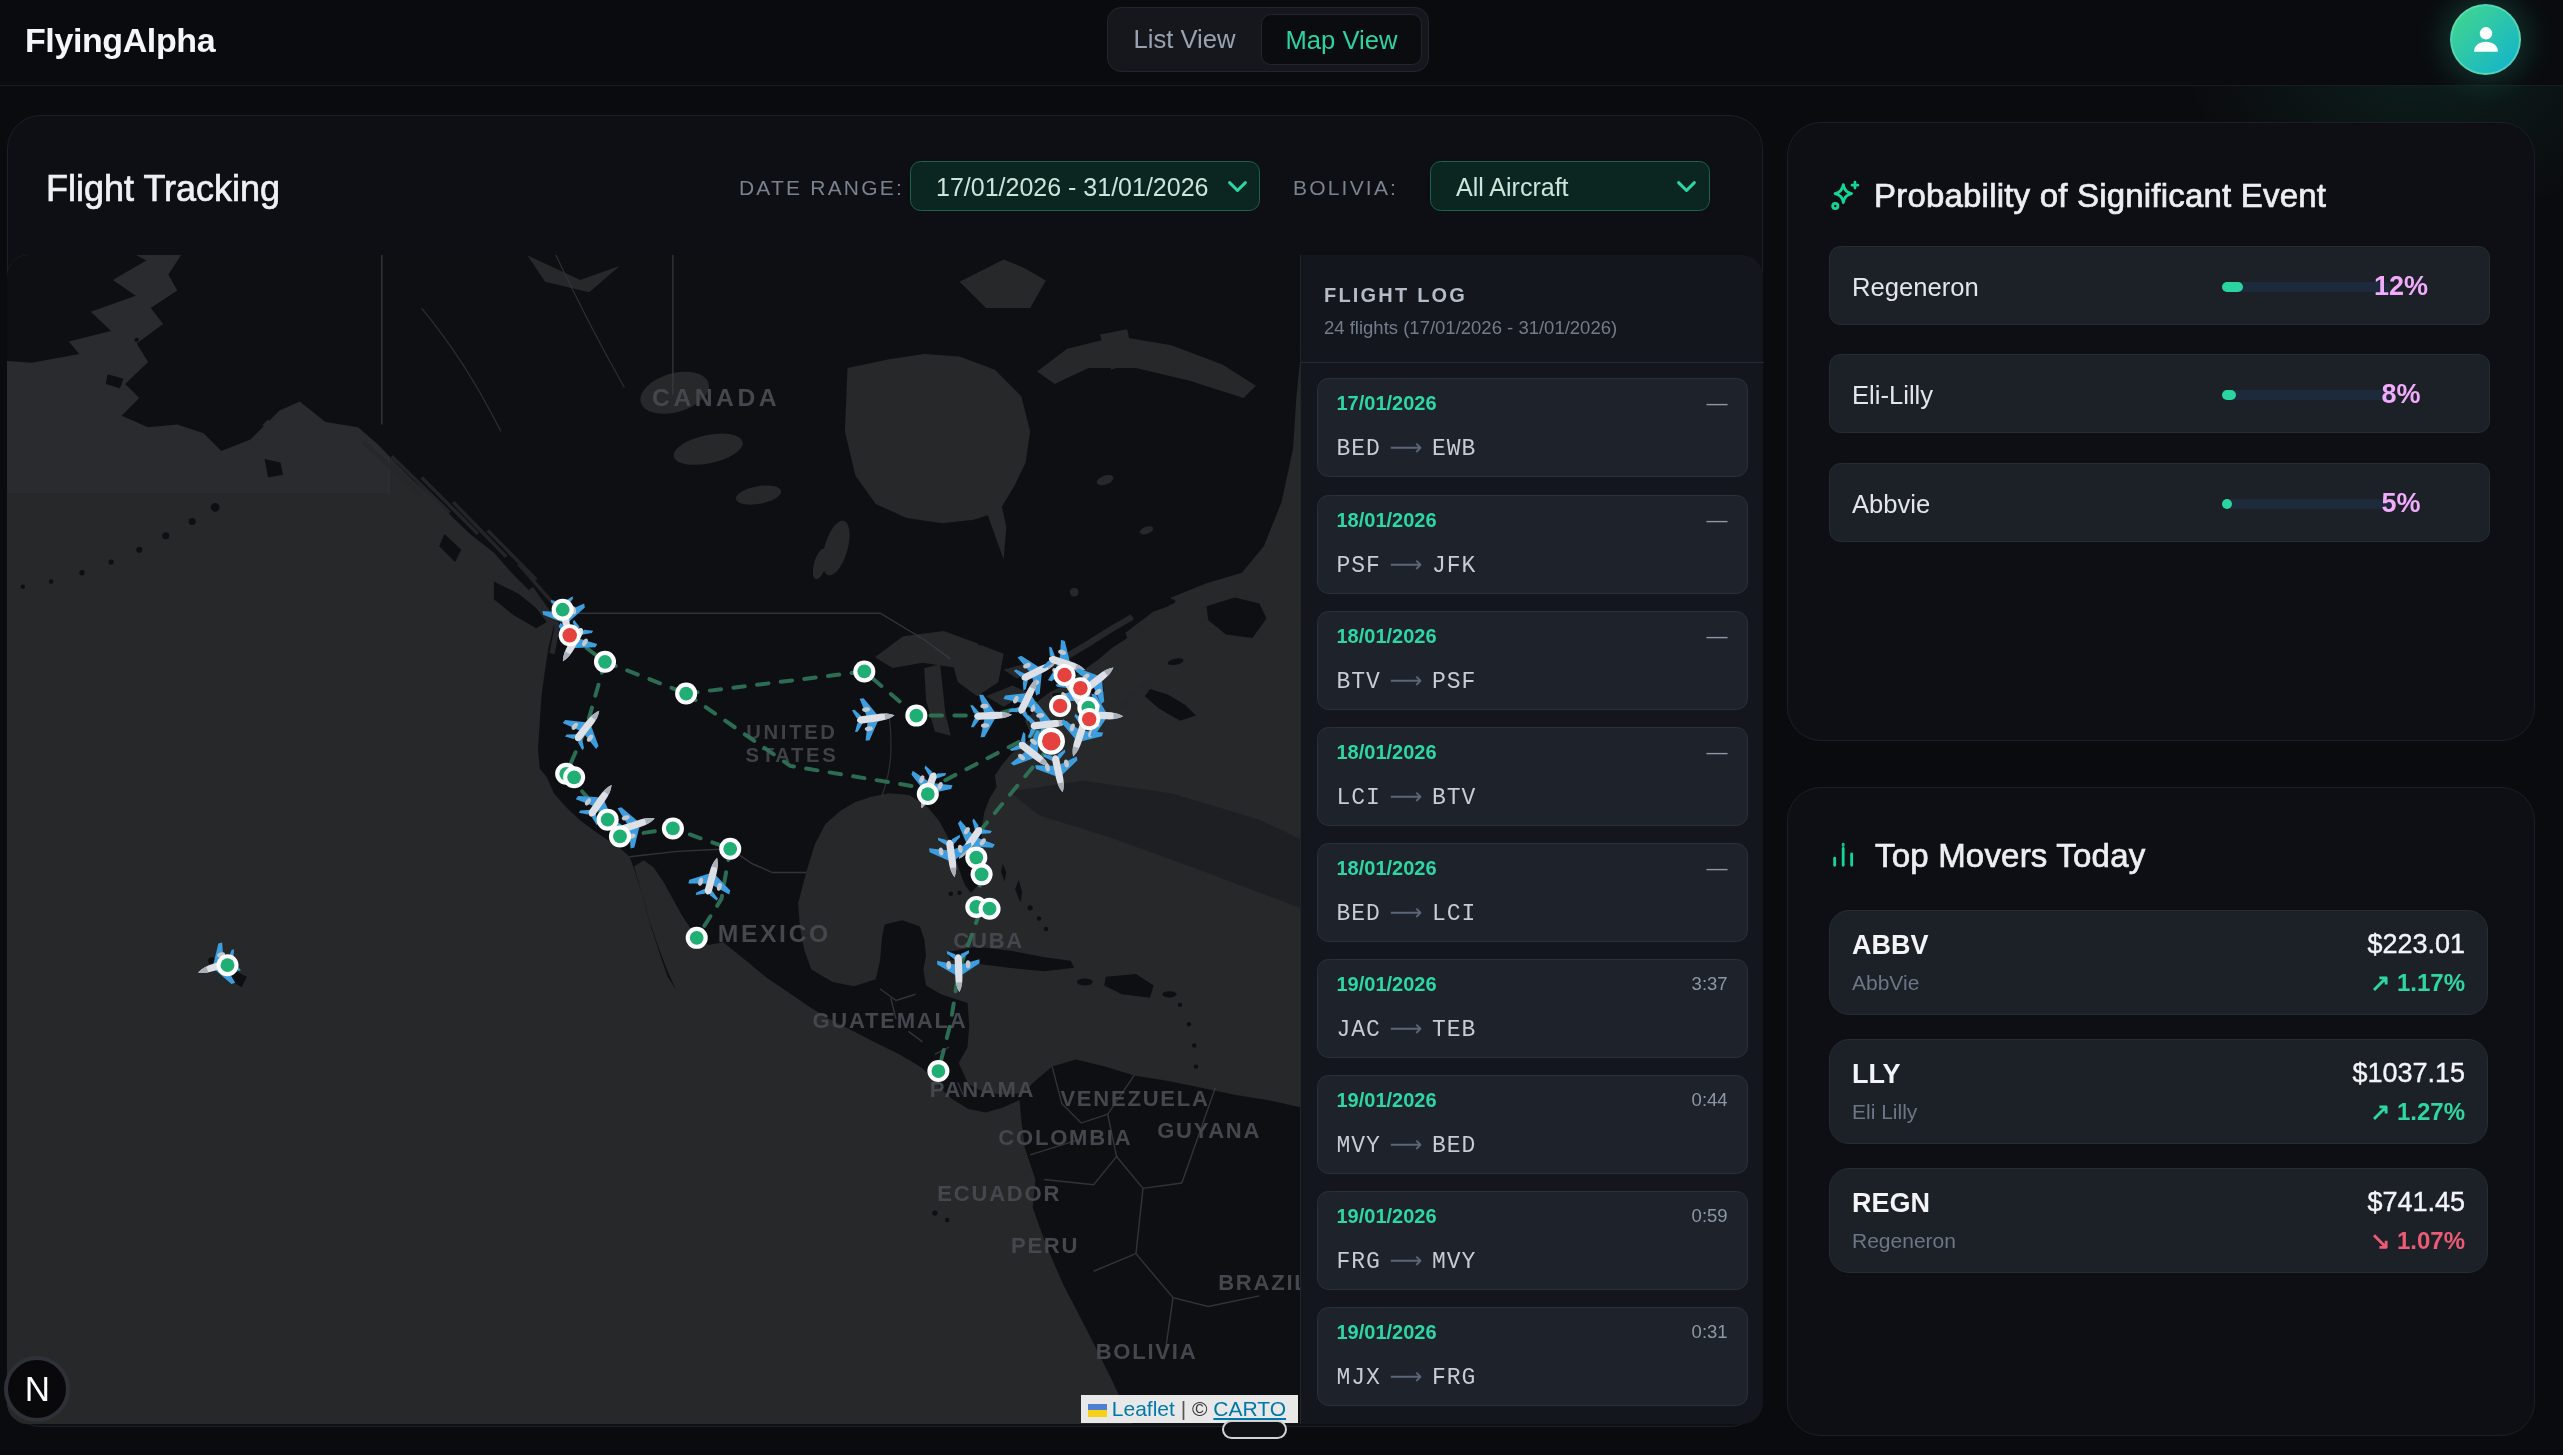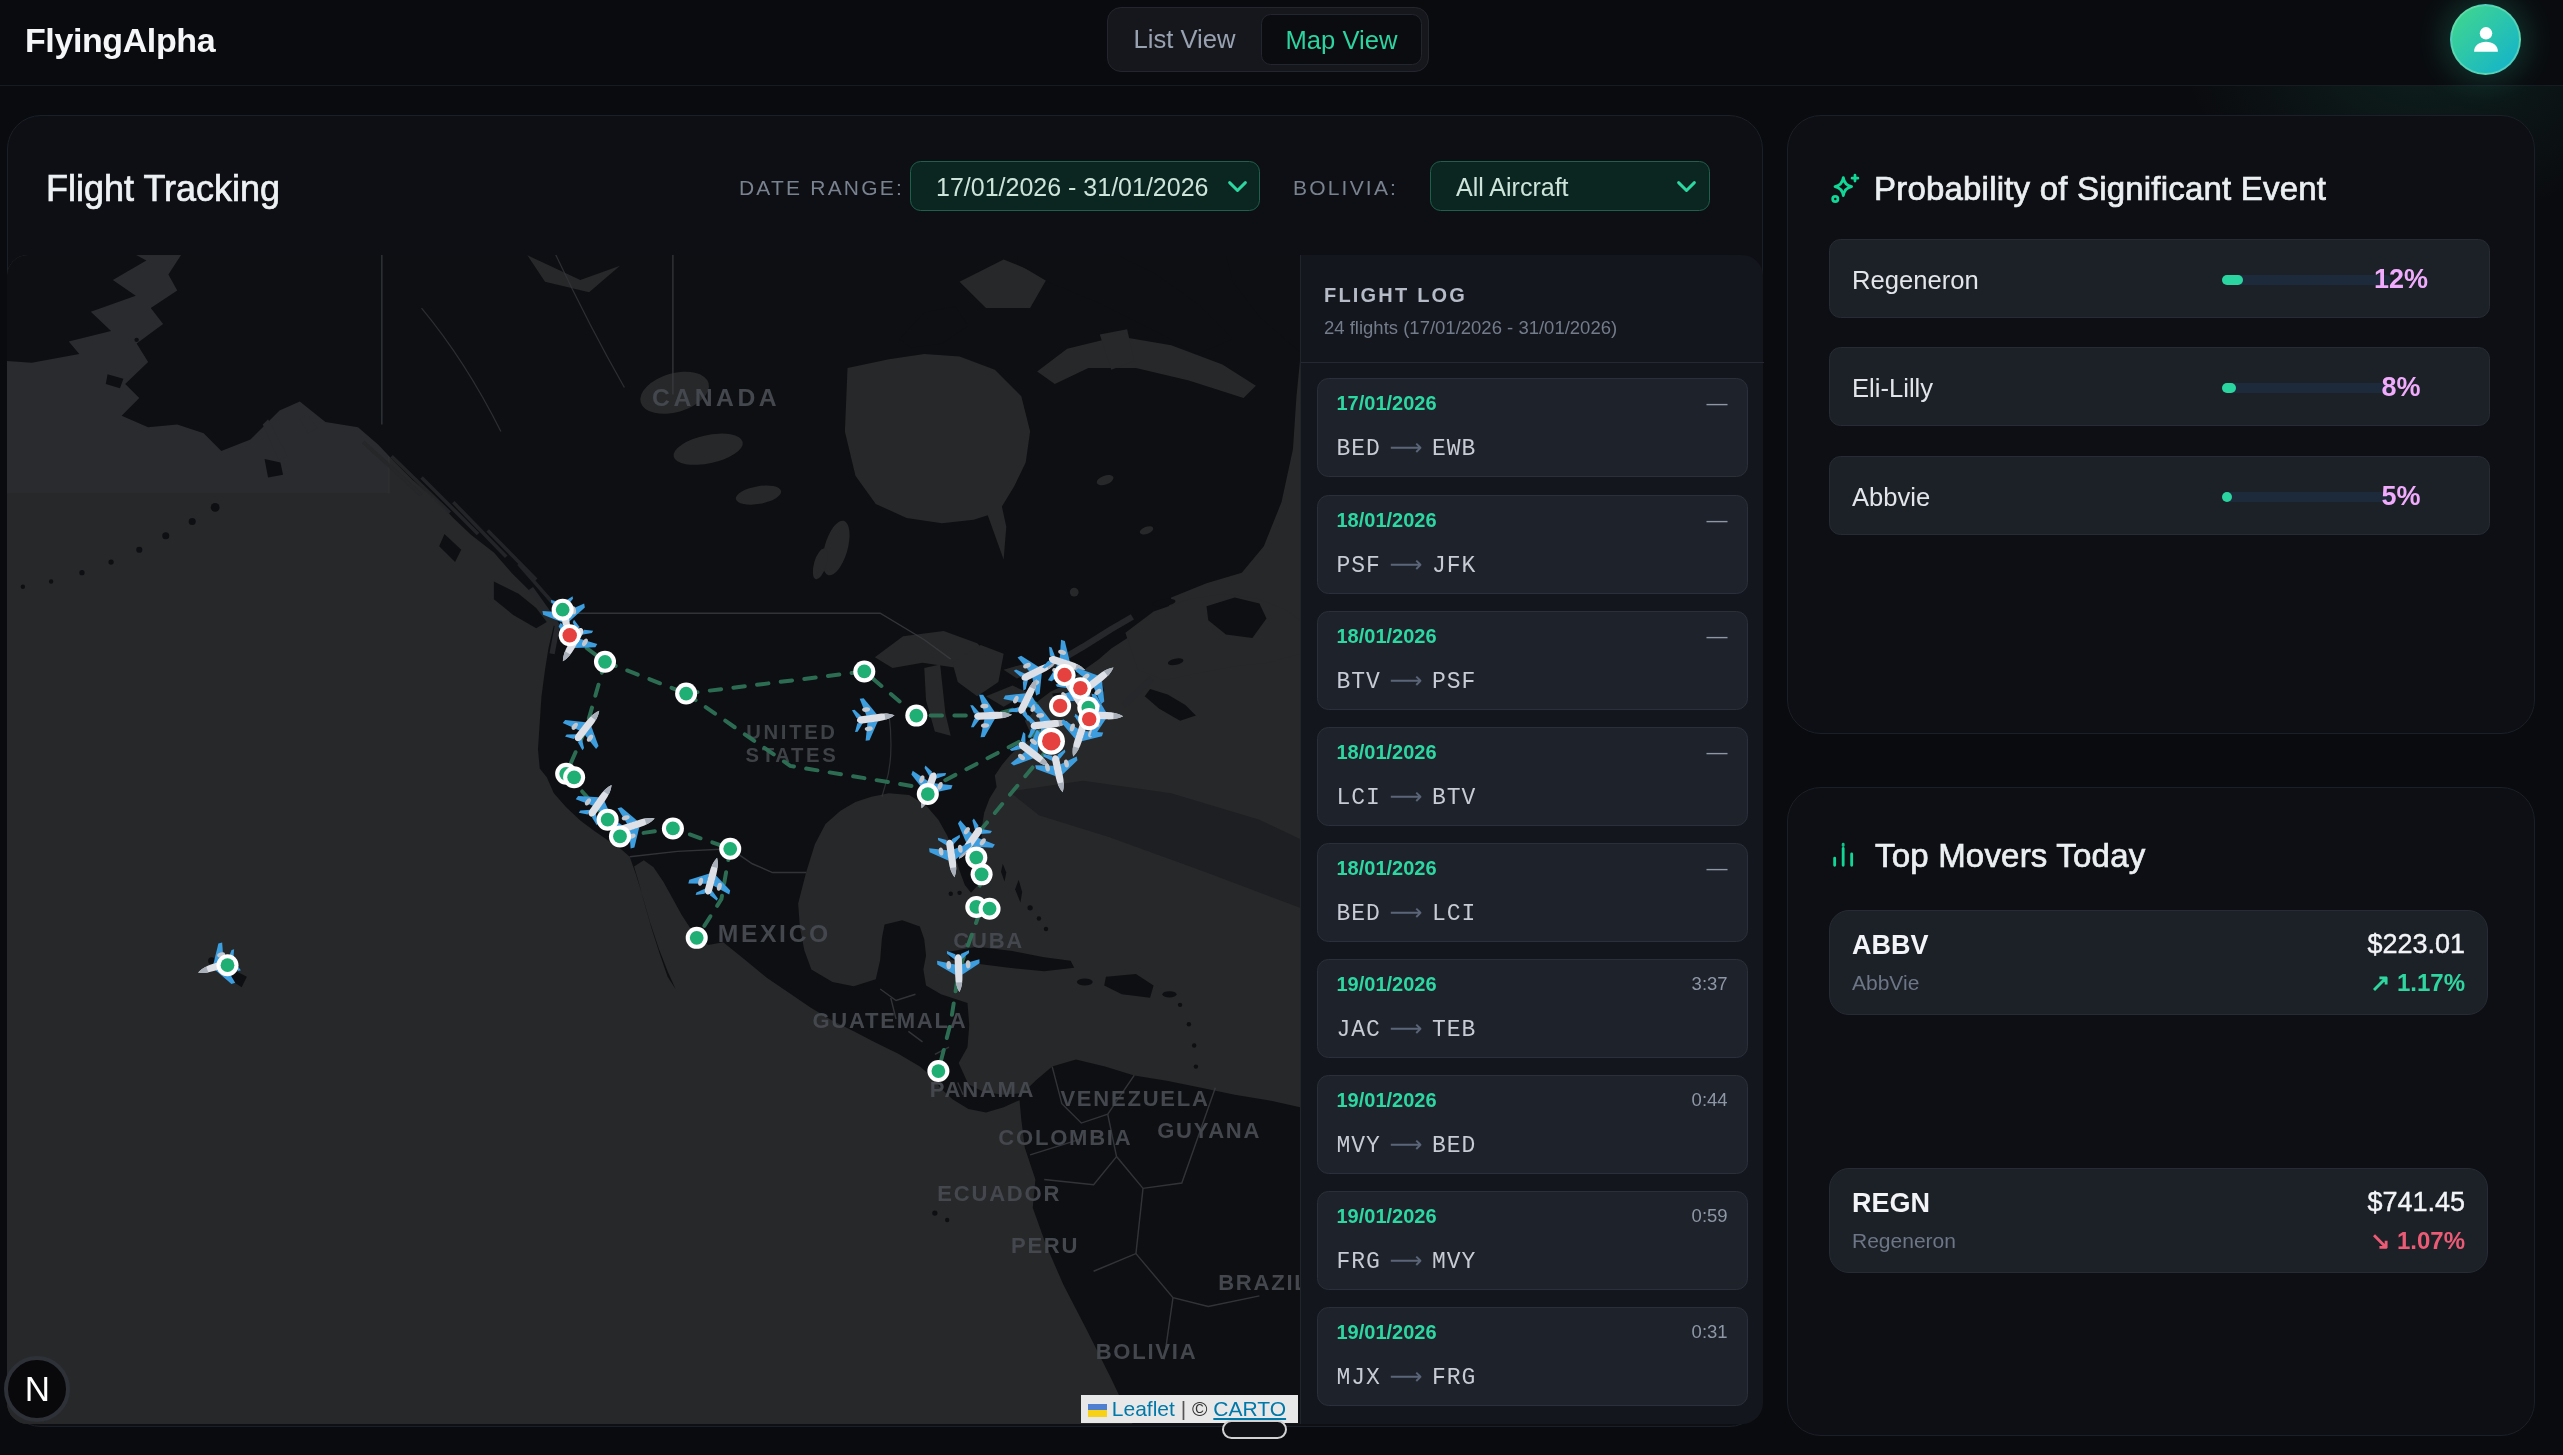--- a/index.html
+++ b/index.html
@@ -49,21 +49,21 @@
   #log .div { position:absolute; left:0; top:107px; width:463px; height:0.9px; background:#232833; }
   .lcard { position:absolute; left:16px; width:431px; height:99px; background:#1e222b; border:0.9px solid #2a2f39; border-radius:11.5px; }
   .lcard .d { position:absolute; left:18.5px; top:13.2px; font-size:20px; font-weight:700; color:#2dd7a2; }
   .lcard .r { position:absolute; right:19.4px; top:12.3px; font-size:21px; color:#8e97a6; }
   .lcard .t { position:absolute; right:19.4px; top:13.2px; font-size:18.5px; color:#8e97a6; }
   .lcard .route { position:absolute; left:18.5px; top:55px; font-size:23px; font-family:"Liberation Mono",monospace; color:#c6cbd4; letter-spacing:0.9px;}
   .lcard .route .arr { color:#5a6678; padding:0 8.8px; font-family:"Liberation Sans",sans-serif; }
 
   
   .rcard { position:absolute; left:1787px; width:748px; background:#0d0f14; border:0.9px solid #1b1f27; border-radius:34px; }
-  #cardA { top:115px; height:619px; }
+  #cardA { top:122px; height:619px; }
   #cardB { top:787px; height:649px; }
   .ctitle { position:absolute; font-size:33px; font-weight:400; -webkit-text-stroke:0.7px #eceff2; color:#eceff2; letter-spacing:0.2px; }
   .prow { position:absolute; left:41px; width:661px; height:79px; background:#1c2027; border:0.9px solid #262b34; border-radius:11.5px; }
   .prow .lab { position:absolute; left:22px; top:25.6px; font-size:25.6px; color:#e2e5ea; }
   .prow .track { position:absolute; left:392px; top:35px; width:169px; height:9.7px; background:#1d2a3b; border-radius:5.3px; }
   .prow .fill { position:absolute; left:0; top:0; height:9.7px; background:#2bd5a0; border-radius:5.3px; }
   .prow .pct { position:absolute; right:22px; top:24px; font-size:27px; font-weight:700; color:#f0abfc; width:132px; text-align:center; }
   .srow { position:absolute; left:41px; width:659px; height:105px; background:#1c2027; border:0.9px solid #262b34; border-radius:20px; }
   .srow .tick { position:absolute; left:22px; top:19.4px; font-size:27px; font-weight:700; color:#f2f4f7; }
   .srow .comp { position:absolute; left:22px; top:60px; font-size:21px; color:#6d7686; }
@@ -438,20 +438,26 @@
     <path d="M4 20 v-5 M10 20 V8 M16 20 v-8"></path>
     <path d="M10 5 v1" stroke-opacity="0.9"></path>
   </svg>
   <div class="ctitle" style="left:87px;top:49px">Top Movers Today</div>
   <div class="srow" style="top:122px">
       <div class="tick">ABBV</div>
       <div class="comp">AbbVie</div>
       <div class="price">$223.01</div>
       <div class="chg up">↗ 1.17%</div>
     </div>
+  <div class="srow" style="top:251px">
+      <div class="tick">LLY</div>
+      <div class="comp">Eli Lilly</div>
+      <div class="price">$1037.15</div>
+      <div class="chg up">↗ 1.27%</div>
+    </div>
   <div class="srow" style="top:380px">
       <div class="tick">REGN</div>
       <div class="comp">Regeneron</div>
       <div class="price">$741.45</div>
       <div class="chg dn">↘ 1.07%</div>
     </div>
 </div>
 
 
 </body></html>

